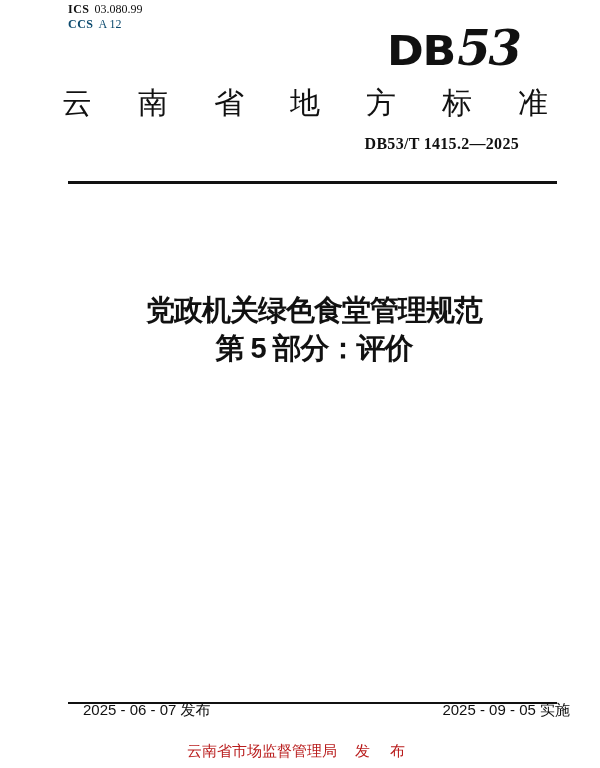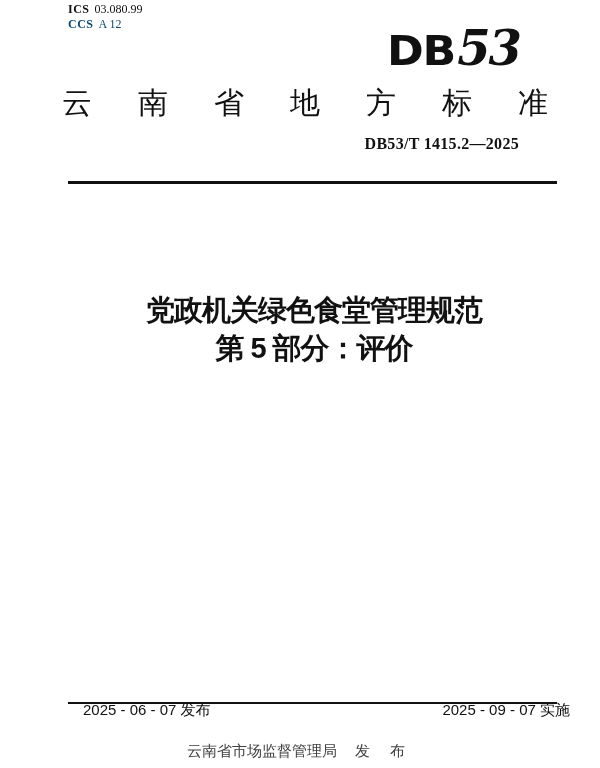--- a/index.html
+++ b/index.html
@@ -86,21 +86,21 @@
   }
 
   .rule-bottom {
     position: absolute; left: 68px; top: 702px; width: 489px; height: 2px;
     background: #111111;
   }
 
   
   .footer {
     position: absolute; left: 0; top: 742px; width: 600px;
-    text-align: center; font-size: 15px; font-weight: 500; color: #404040;
+    text-align: center; font-size: 15px; font-weight: 500; color: #b91c1c;
     white-space: nowrap;
   }
   .footer .publish-word { margin-left: 18px; letter-spacing: 8px; }
 </style>
 </head>
 <body>
 
 <div class="page">
 
   <div class="ics-line">
@@ -129,21 +129,21 @@
 
   <div class="rule-top"></div>
 
   <div class="title-block">
     <span class="title-line">党政机关绿色食堂管理规范</span>
     <span class="title-line">第 5 部分：评价</span>
   </div>
 
   <div class="dates-row">
     <span>2025 - 06 - 07 发布</span>
-    <span>2025 - 09 - 07 实施</span>
+    <span>2025 - 09 - 05 实施</span>
   </div>
 
   <div class="rule-bottom"></div>
 
   <div class="footer">
     <span>云南省市场监督管理局</span><span class="publish-word">发 布</span>
   </div>
 
 </div>
 

